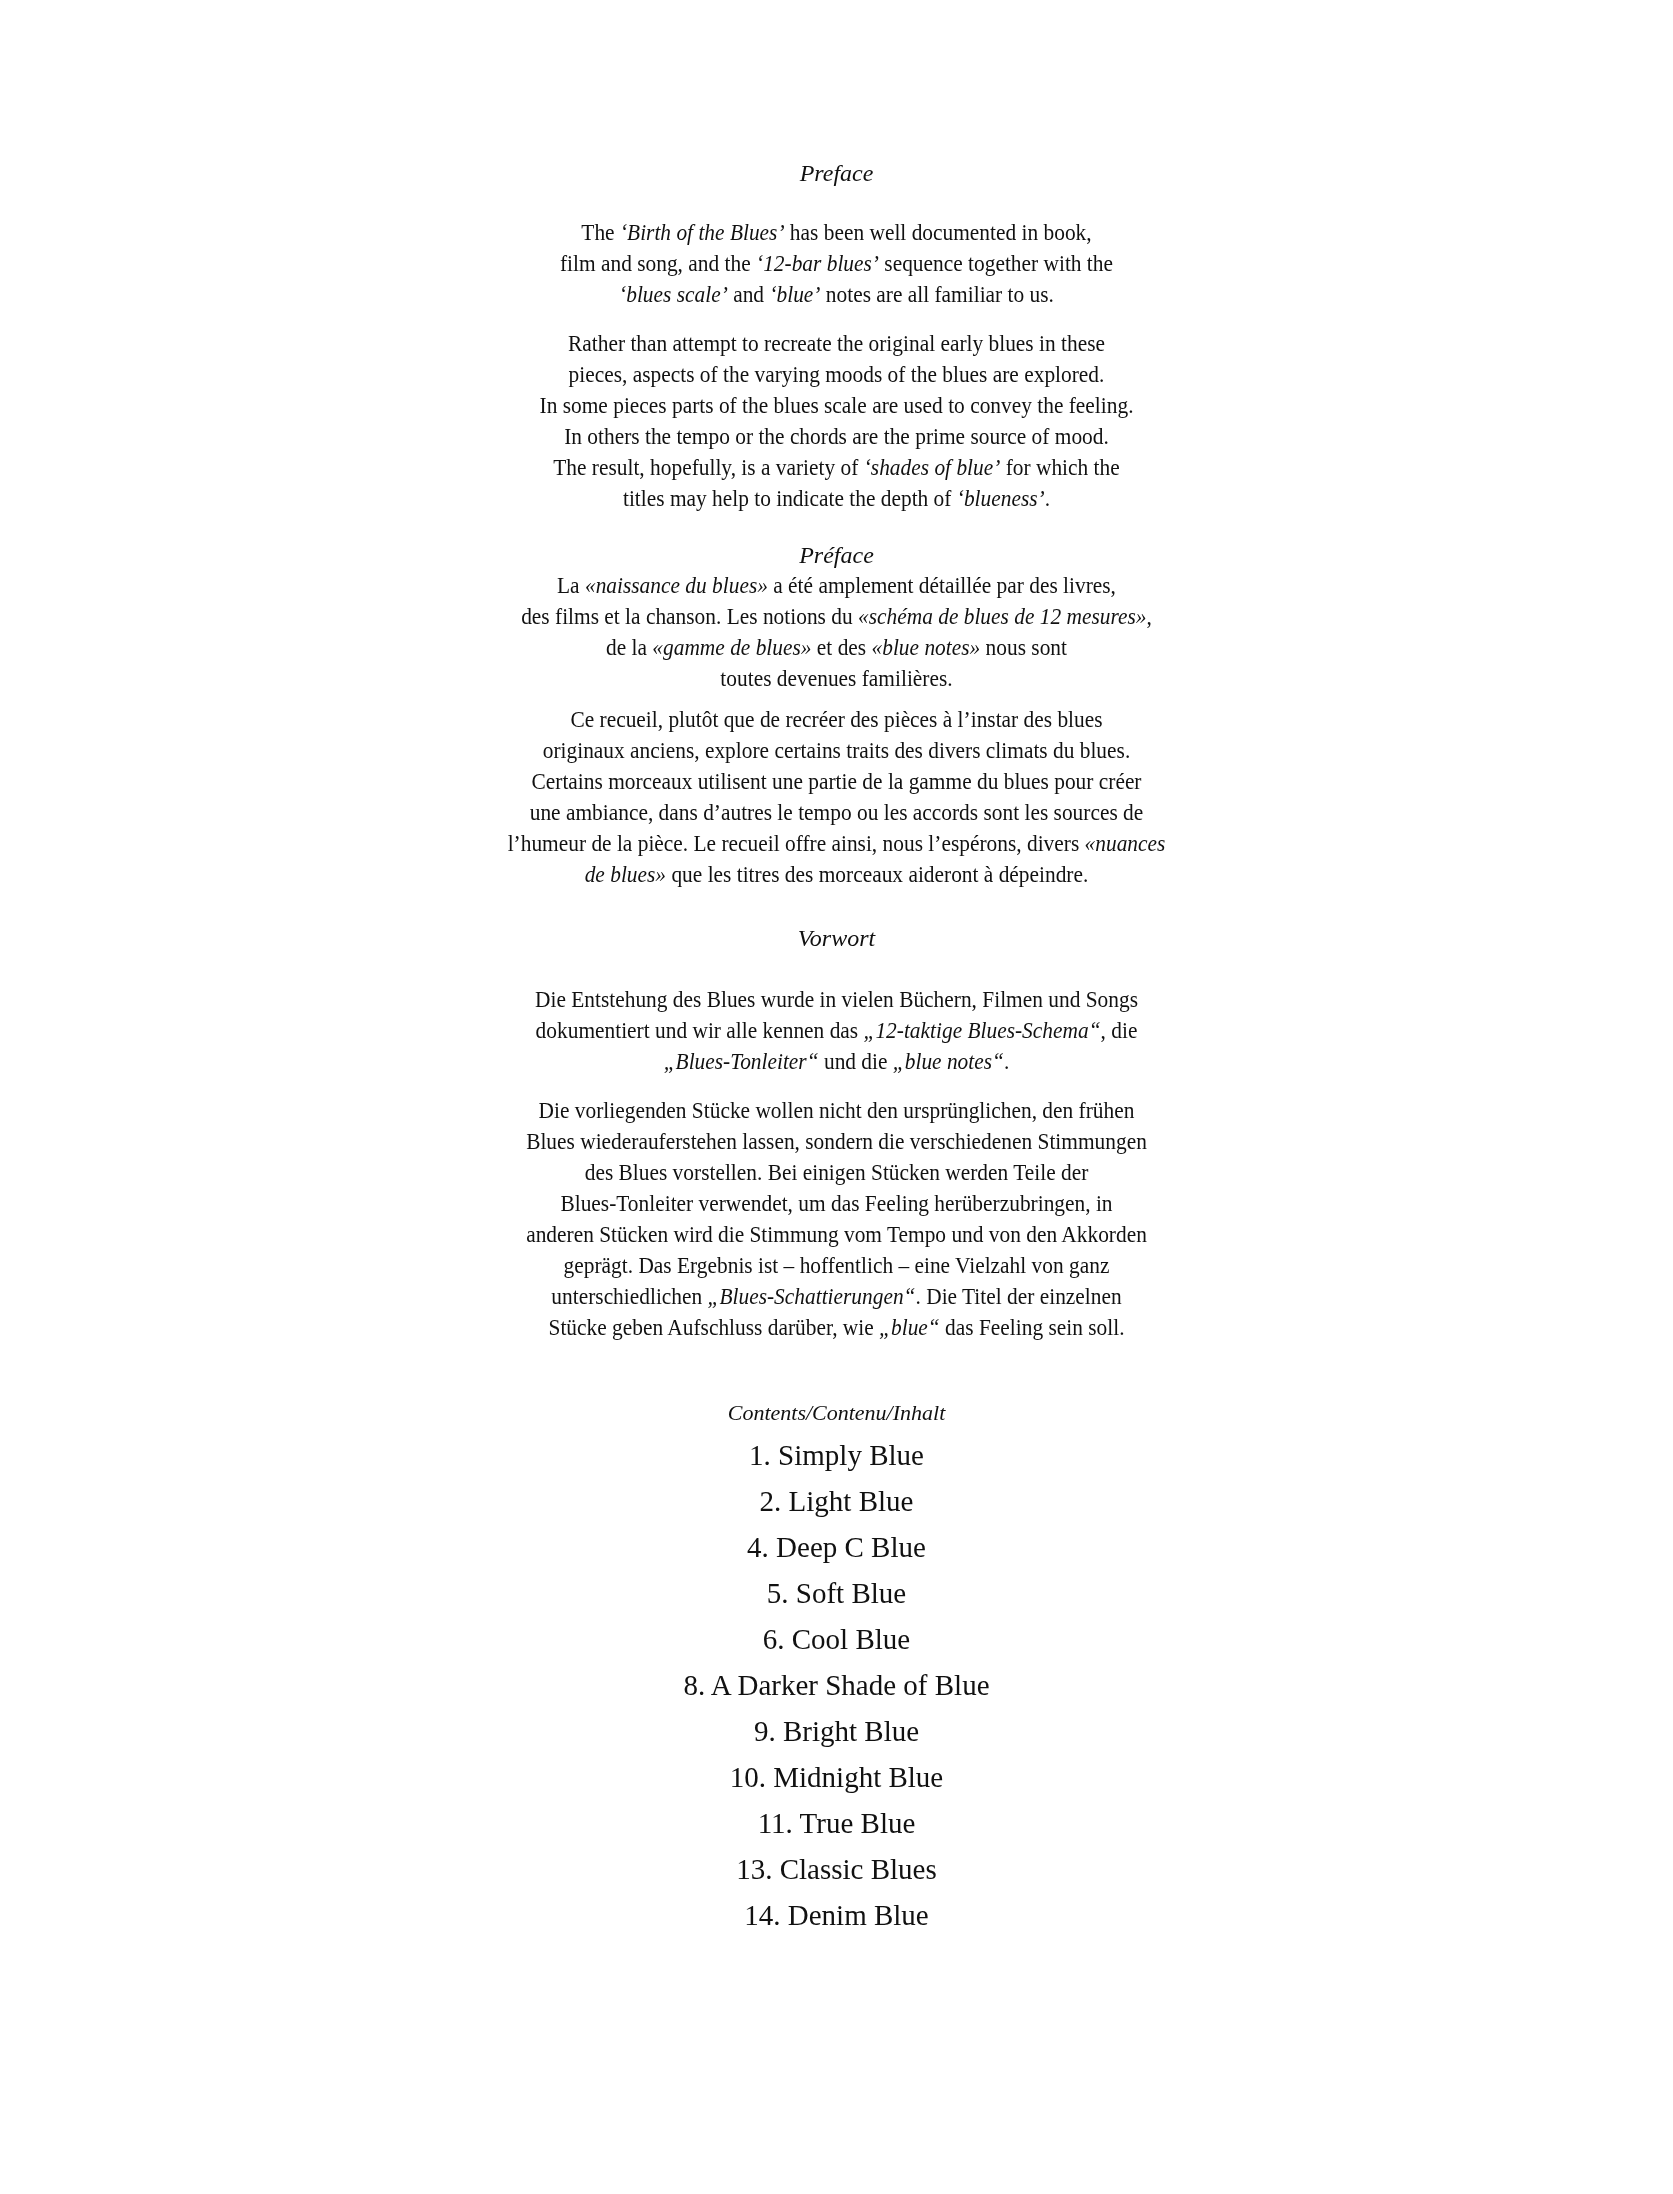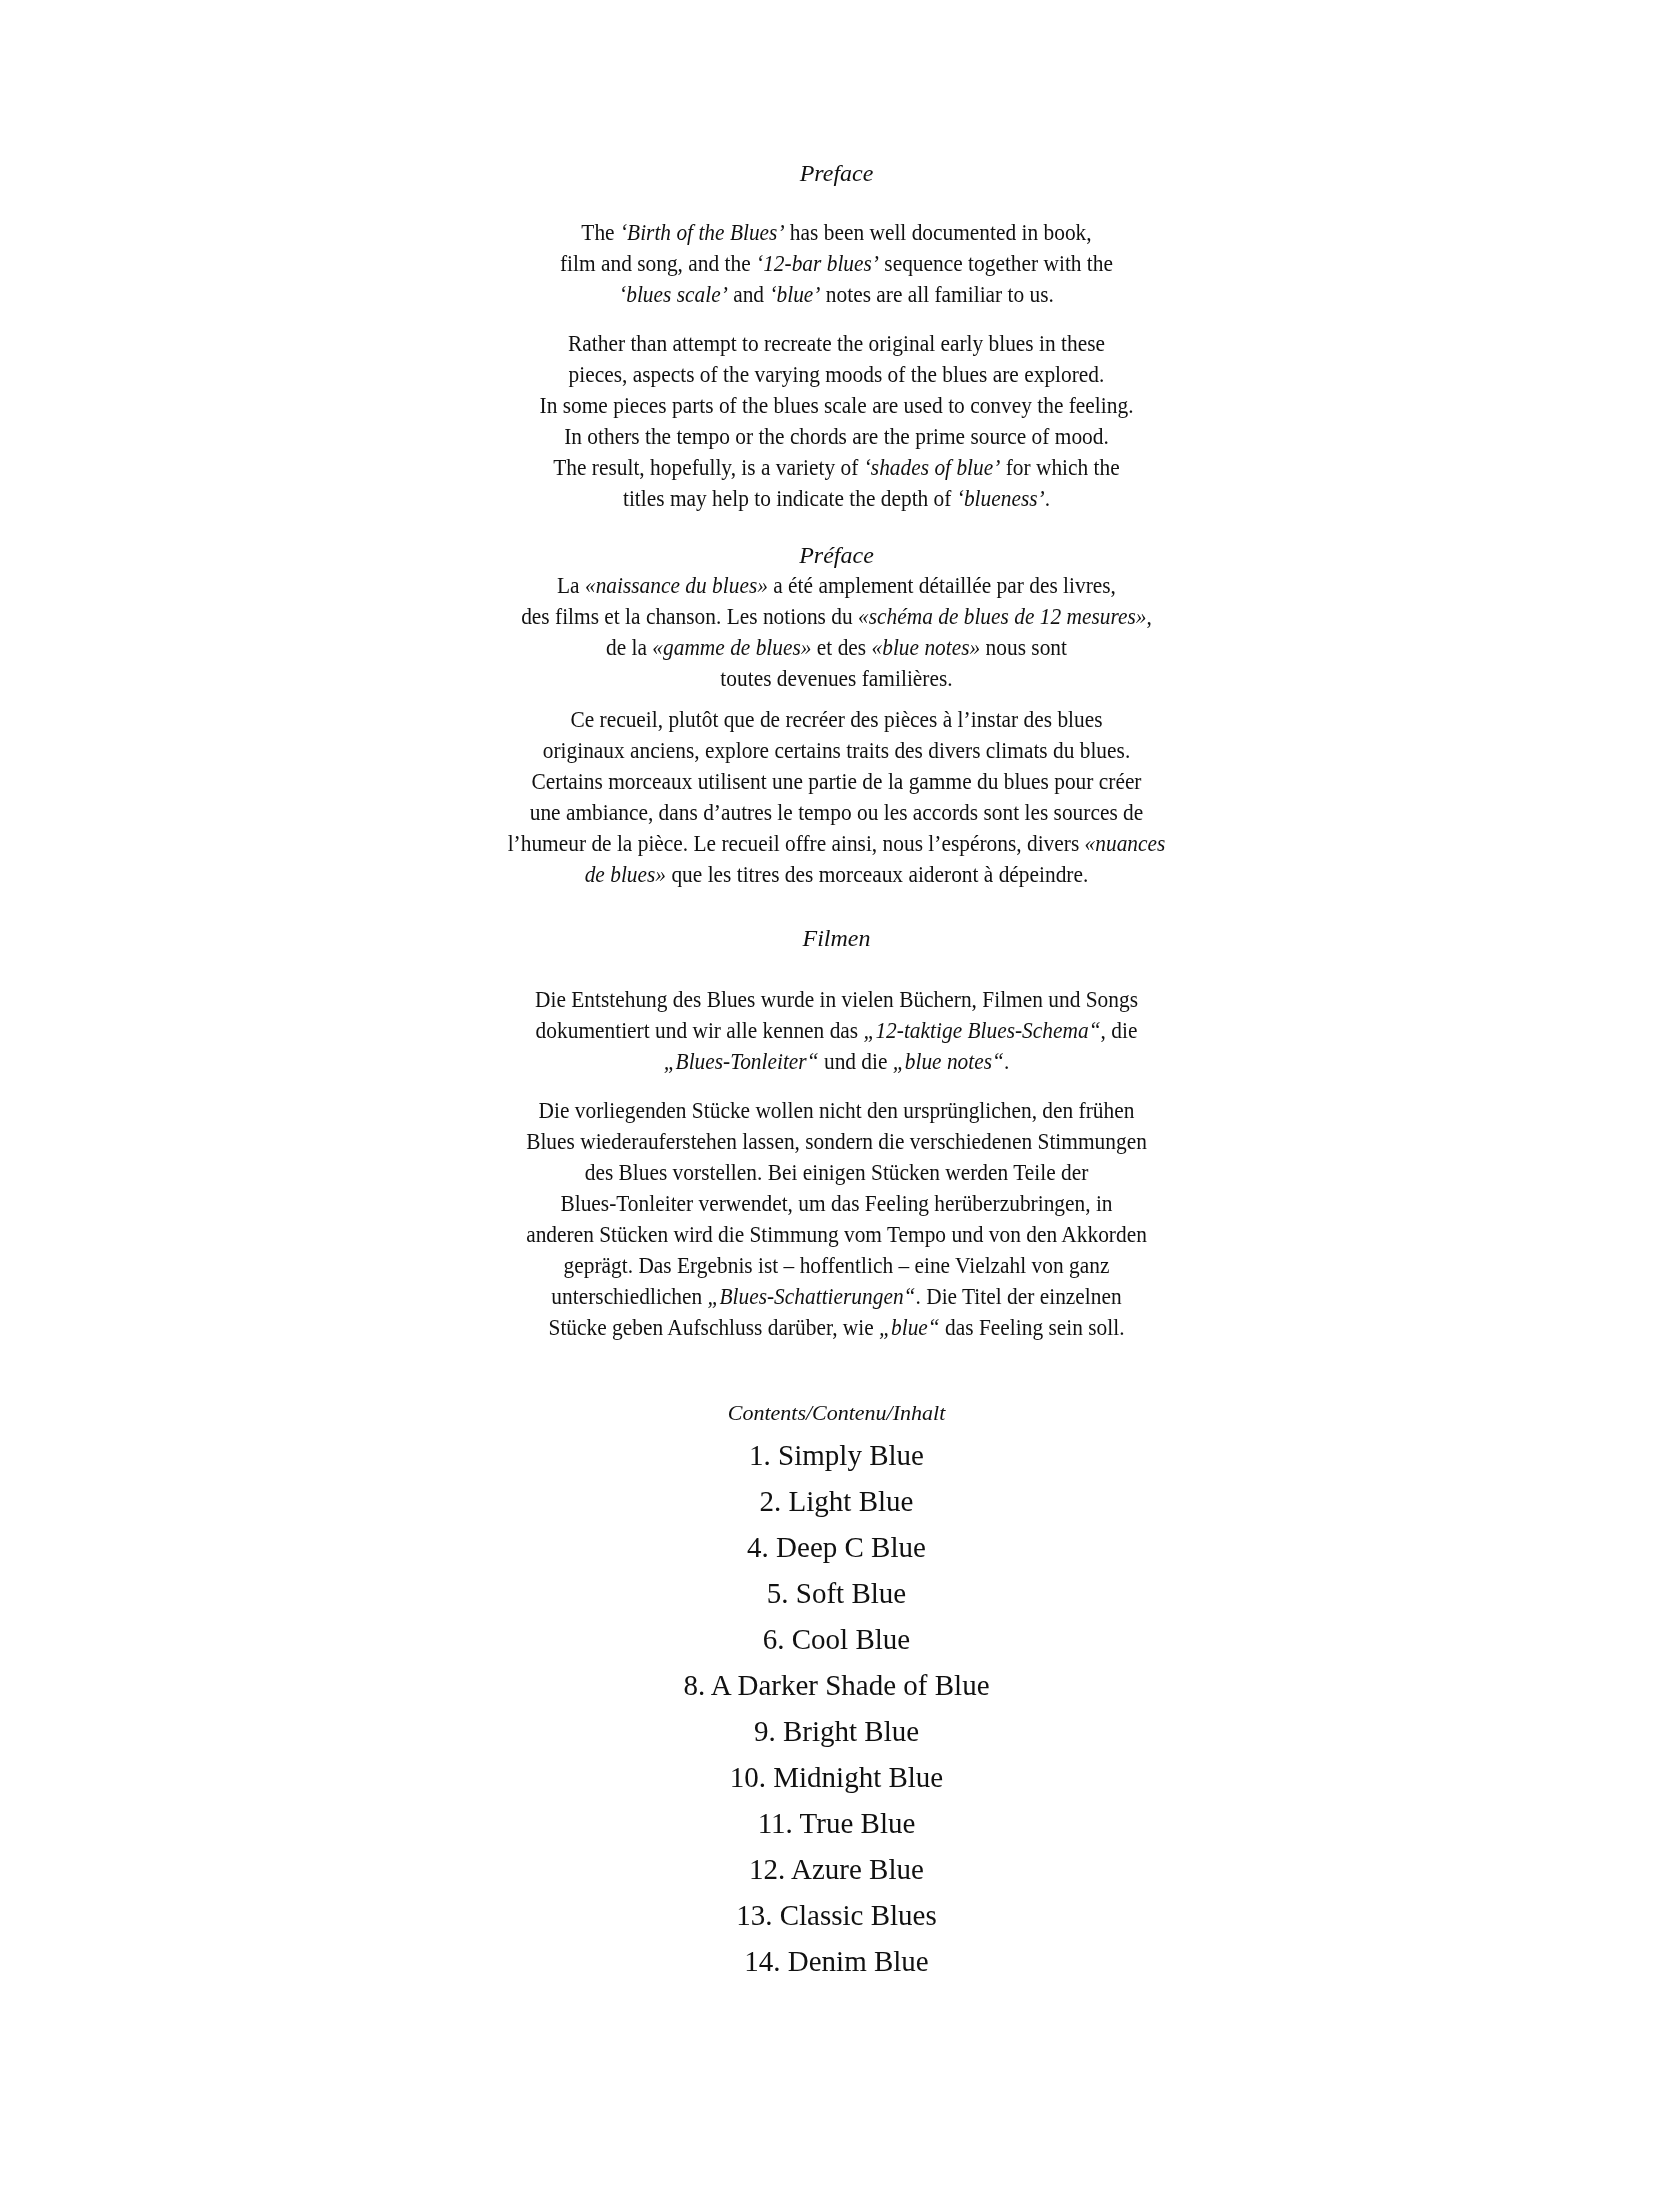--- a/index.html
+++ b/index.html
@@ -43,21 +43,21 @@
     </div>
   <div class="block para" style="top:690px">
       <span class="line"><span>Ce recueil, plutôt que de recréer des pièces à l’instar des blues</span></span>
       <span class="line"><span>originaux anciens, explore certains traits des divers climats du blues.</span></span>
       <span class="line"><span>Certains morceaux utilisent une partie de la gamme du blues pour créer</span></span>
       <span class="line"><span>une ambiance, dans d’autres le tempo ou les accords sont les sources de</span></span>
       <span class="line"><span>l’humeur de la pièce. Le recueil offre ainsi, nous l’espérons, divers </span><i>«nuances</i></span>
       <span class="line"><i>de blues»</i><span> que les titres des morceaux aideront à dépeindre.</span></span>
     </div>
 
-  <div class="block heading" style="top:909px">Filmen</div>
+  <div class="block heading" style="top:909px">Vorwort</div>
   <div class="block para" style="top:970px">
       <span class="line"><span>Die Entstehung des Blues wurde in vielen Büchern, Filmen und Songs</span></span>
       <span class="line"><span>dokumentiert und wir alle kennen das </span><i>„12-taktige Blues-Schema“</i><span>, die</span></span>
       <span class="line"><i>„Blues-Tonleiter“</i><span> und die </span><i>„blue notes“</i><span>.</span></span>
     </div>
   <div class="block para" style="top:1081px">
       <span class="line"><span>Die vorliegenden Stücke wollen nicht den ursprünglichen, den frühen</span></span>
       <span class="line"><span>Blues wiederauferstehen lassen, sondern die verschiedenen Stimmungen</span></span>
       <span class="line"><span>des Blues vorstellen. Bei einigen Stücken werden Teile der</span></span>
       <span class="line"><span>Blues-Tonleiter verwendet, um das Feeling herüberzubringen, in</span></span>
@@ -71,19 +71,18 @@
   <div class="block" style="top:1418px">
       <span class="toc-item">1. Simply Blue</span>
       <span class="toc-item">2. Light Blue</span>
       <span class="toc-item">4. Deep C Blue</span>
       <span class="toc-item">5. Soft Blue</span>
       <span class="toc-item">6. Cool Blue</span>
       <span class="toc-item">8. A Darker Shade of Blue</span>
       <span class="toc-item">9. Bright Blue</span>
       <span class="toc-item">10. Midnight Blue</span>
       <span class="toc-item">11. True Blue</span>
-      <span class="toc-item">12. Azure Blue</span>
       <span class="toc-item">13. Classic Blues</span>
       <span class="toc-item">14. Denim Blue</span>
     </div>
 
 </div>
 
 
 </body></html>

